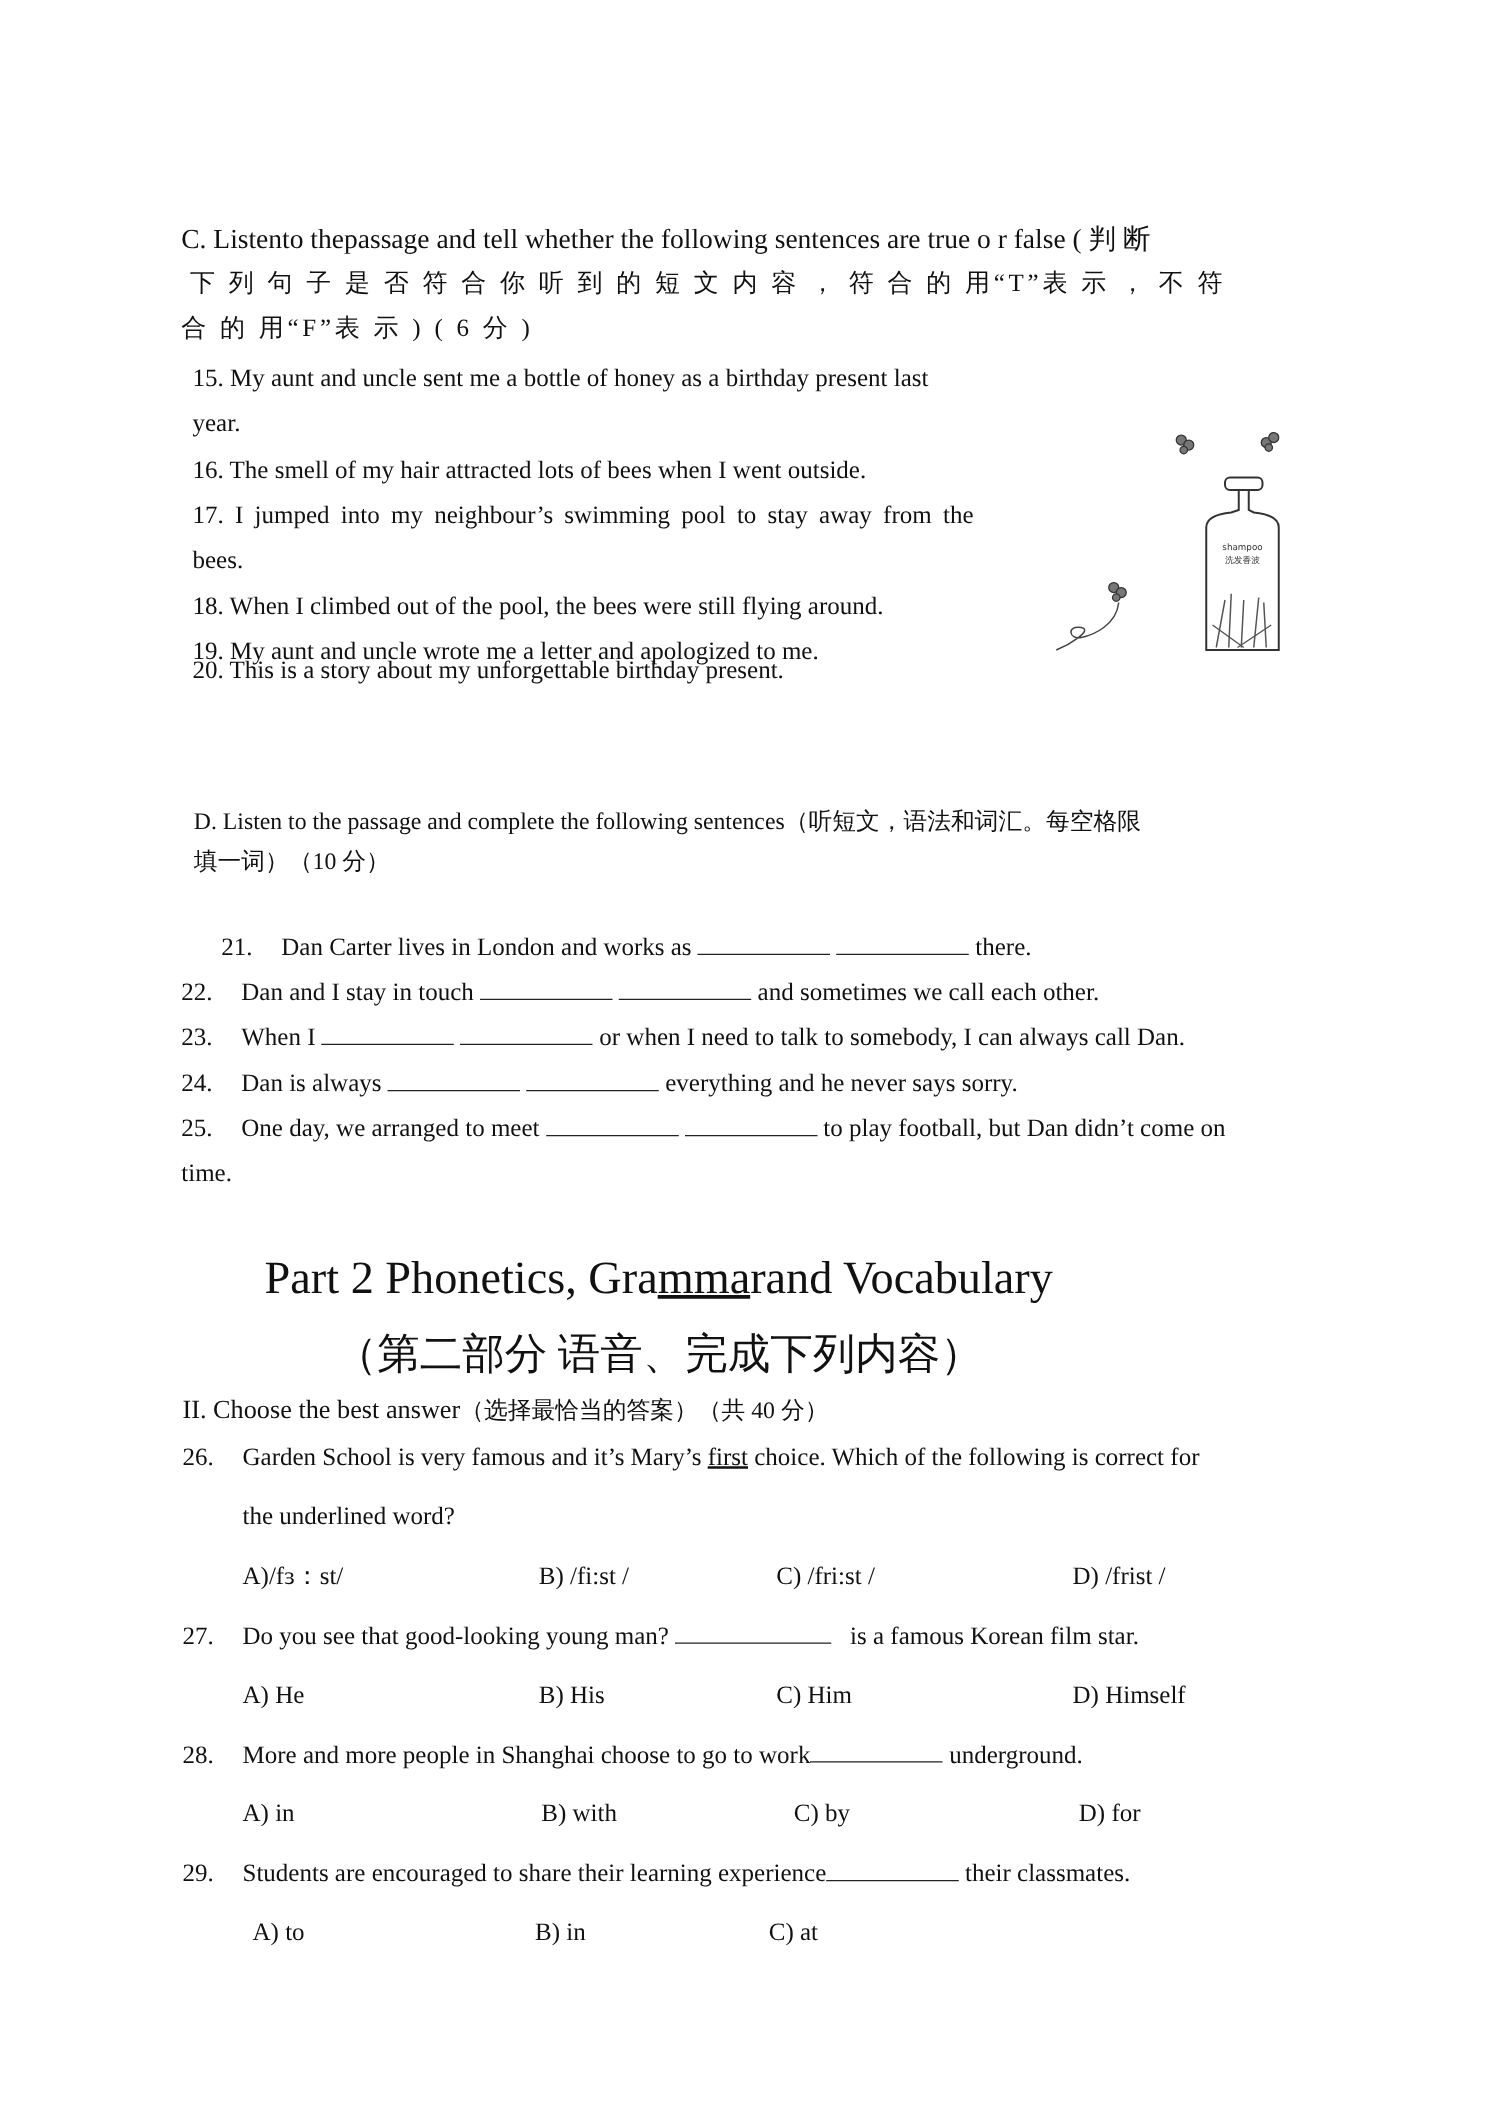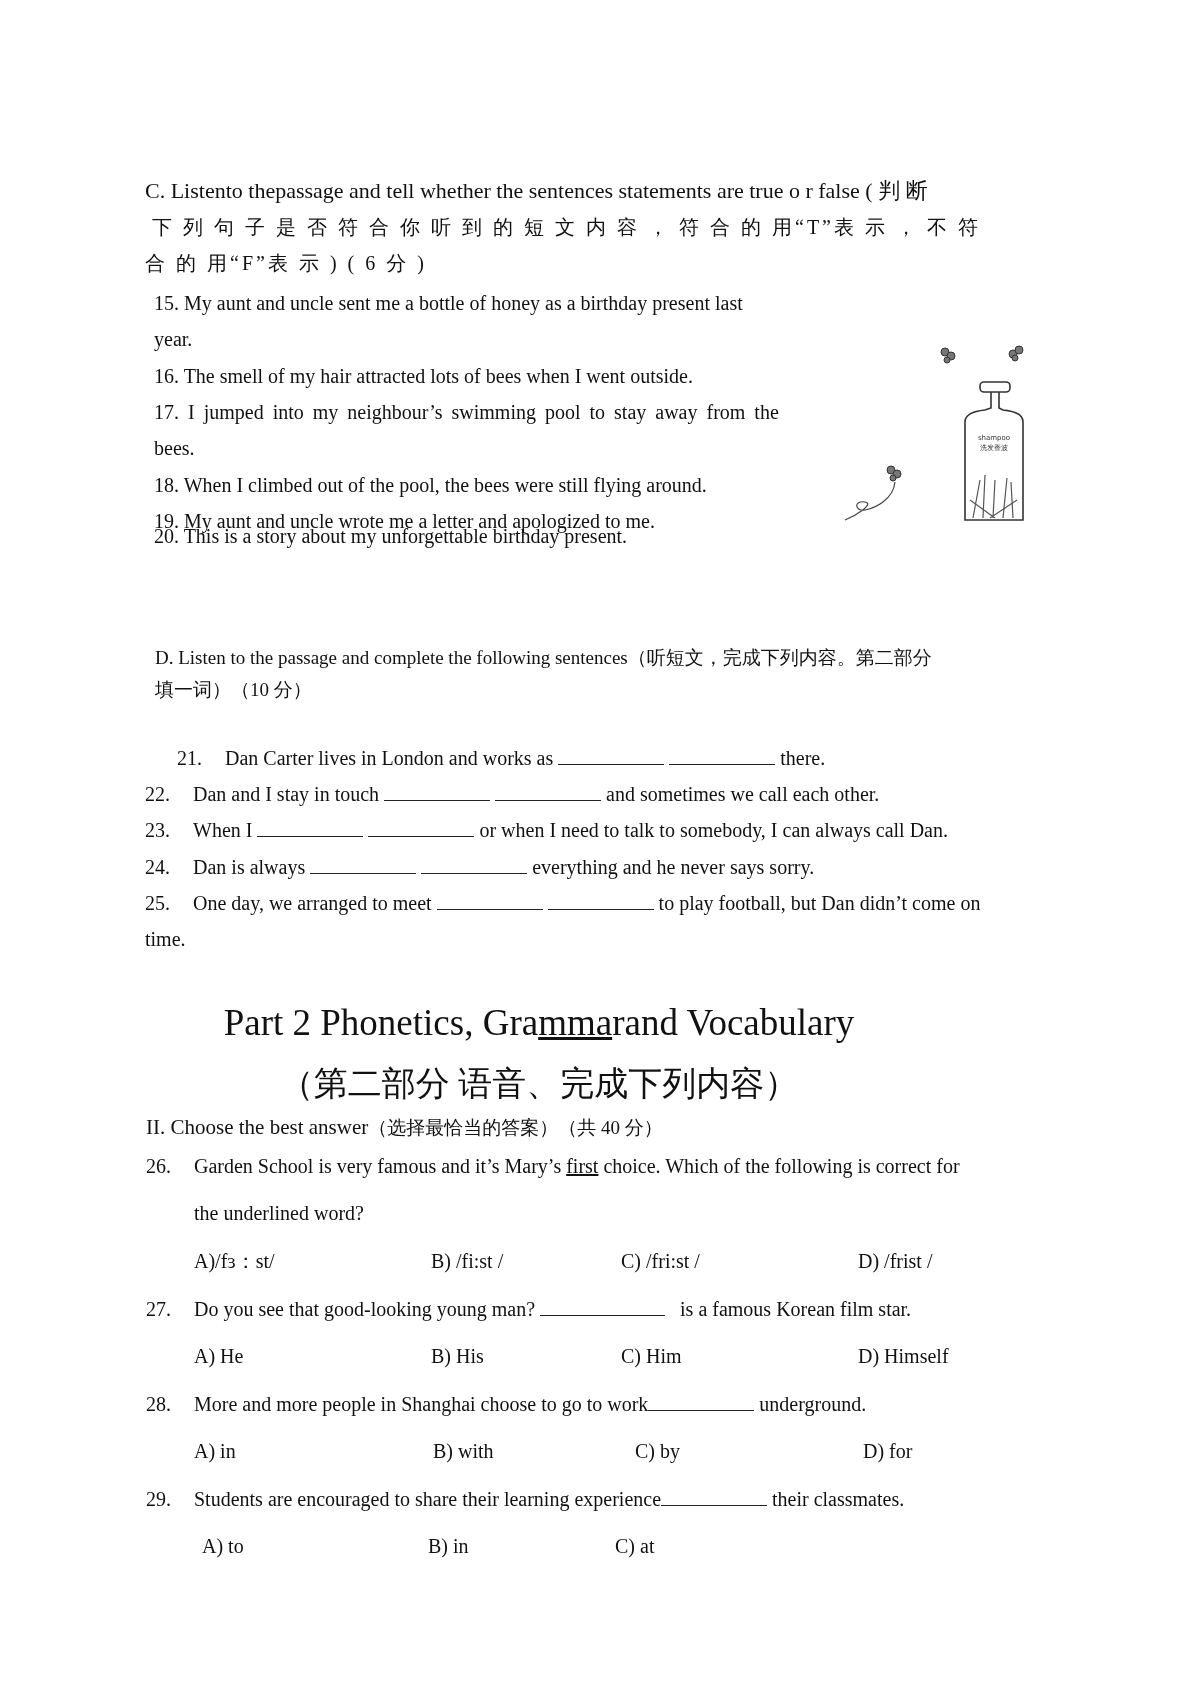--- a/index.html
+++ b/index.html
@@ -5,29 +5,29 @@
   html, body { margin:0; padding:0; background:#fff; }
   body { width:1200px; height:1698px; position:relative; overflow:hidden;
          font-family:"Liberation Serif", "DejaVu Serif", serif; color:#111; }
   .ln { position:absolute; white-space:nowrap; font-size:20px; line-height:24px; }
   .b { font-weight:normal; }
   .blank { display:inline-block; border-bottom:1px solid #222; height:16px; vertical-align:baseline; }
   .w108 { width:106px; }
   .w125 { width:125px; }
   .num { display:inline-block; width:48px; }
   .opt { position:absolute; white-space:nowrap; font-size:20px; line-height:24px; }
-  .title { position:absolute; left:12px; width:1054px; text-align:center; white-space:nowrap; }
+  .title { position:absolute; left:0; width:1054px; text-align:center; white-space:nowrap; }
   .u { text-decoration:underline; }
   svg { position:absolute; }
 </style>
 </head>
 <body>
 
 <div class="ln" style="left:145px; top:179px; font-size:22px;">
-  <span class="b">C. Listen</span><span>to </span><span class="b">the</span><span>passage and tell </span><span class="b">whether the sentences statements</span><span> are true o r  false ( 判 断</span>
+  <span class="b">C. Listen</span><span>to </span><span class="b">the</span><span>passage and tell </span><span class="b">whether the following sentences</span><span> are true o r  false ( 判 断</span>
 </div>
 <div class="ln" style="left:152px; top:215px; font-size:20px; letter-spacing:3px;">下 列 句 子 是 否 符 合 你 听 到 的 短 文 内 容 ， 符 合 的 用“T”表 示 ， 不 符</div>
 <div class="ln" style="left:145px; top:251px; font-size:20px; letter-spacing:3px;">合 的 用“F”表 示 ) ( 6 分 )</div>
 
 <div class="ln" style="left:154px; top:291px;">15. My aunt and uncle sent me a bottle of honey as a birthday present last</div>
 <div class="ln" style="left:154px; top:327px;">year.</div>
 <div class="ln" style="left:154px; top:364px;">16. The smell of my hair attracted lots of bees when I went outside.</div>
 <div class="ln" style="left:154px; top:400px; word-spacing:4px;">17. I jumped into my neighbour’s swimming pool to stay away from the</div>
 <div class="ln" style="left:154px; top:436px;">bees.</div>
 <div class="ln" style="left:154px; top:473px;">18. When I climbed out of the pool, the bees were still flying around.</div>
@@ -56,21 +56,21 @@
     <path d="M156 62 L156 78 L150 80 Q130 82 130 92 L130 190 L188 190 L188 92 Q188 82 168 80 L164 78 L164 62"></path>
   </g>
   <text x="159" y="110" font-size="7" text-anchor="middle" fill="#333" font-family="DejaVu Sans, sans-serif">shampoo</text>
   <text x="159" y="120" font-size="7" text-anchor="middle" fill="#333" font-family="DejaVu Sans, sans-serif">洗发香波</text>
   <g stroke="#555" stroke-width="1.2" fill="none">
     <path d="M138 188 L145 150 M148 188 L150 145 M158 188 L160 150 M168 188 L172 148 M178 188 L176 152"></path>
     <path d="M135 170 L160 188 M182 170 L155 188"></path>
   </g>
 </svg>
 
-<div class="ln b" style="left:155px; top:646px; font-size:19px;">D. Listen to the passage and complete the following sentences（听短文，完成下列内容。第二部分</div>
+<div class="ln b" style="left:155px; top:646px; font-size:19px;">D. Listen to the passage and complete the following sentences（听短文，语法和词汇。每空格限</div>
 <div class="ln b" style="left:155px; top:678px; font-size:19px;">填一词）（10 分）</div>
 
 <div class="ln" style="left:145px; top:746px;margin-left:32px;">
   <span class="num">21.</span><span>Dan Carter lives in London and works as </span><span class="blank w108"></span> <span class="blank w108"></span><span> there.</span>
 </div>
 <div class="ln" style="left:145px; top:782px;">
   <span class="num">22.</span><span>Dan and I stay in touch </span><span class="blank w108"></span> <span class="blank w108"></span><span> and sometimes we call each other.</span>
 </div>
 <div class="ln" style="left:145px; top:818px;">
   <span class="num">23.</span><span>When I </span><span class="blank w108"></span> <span class="blank w108"></span><span> or when I need to talk to somebody, I can always call Dan.</span>

